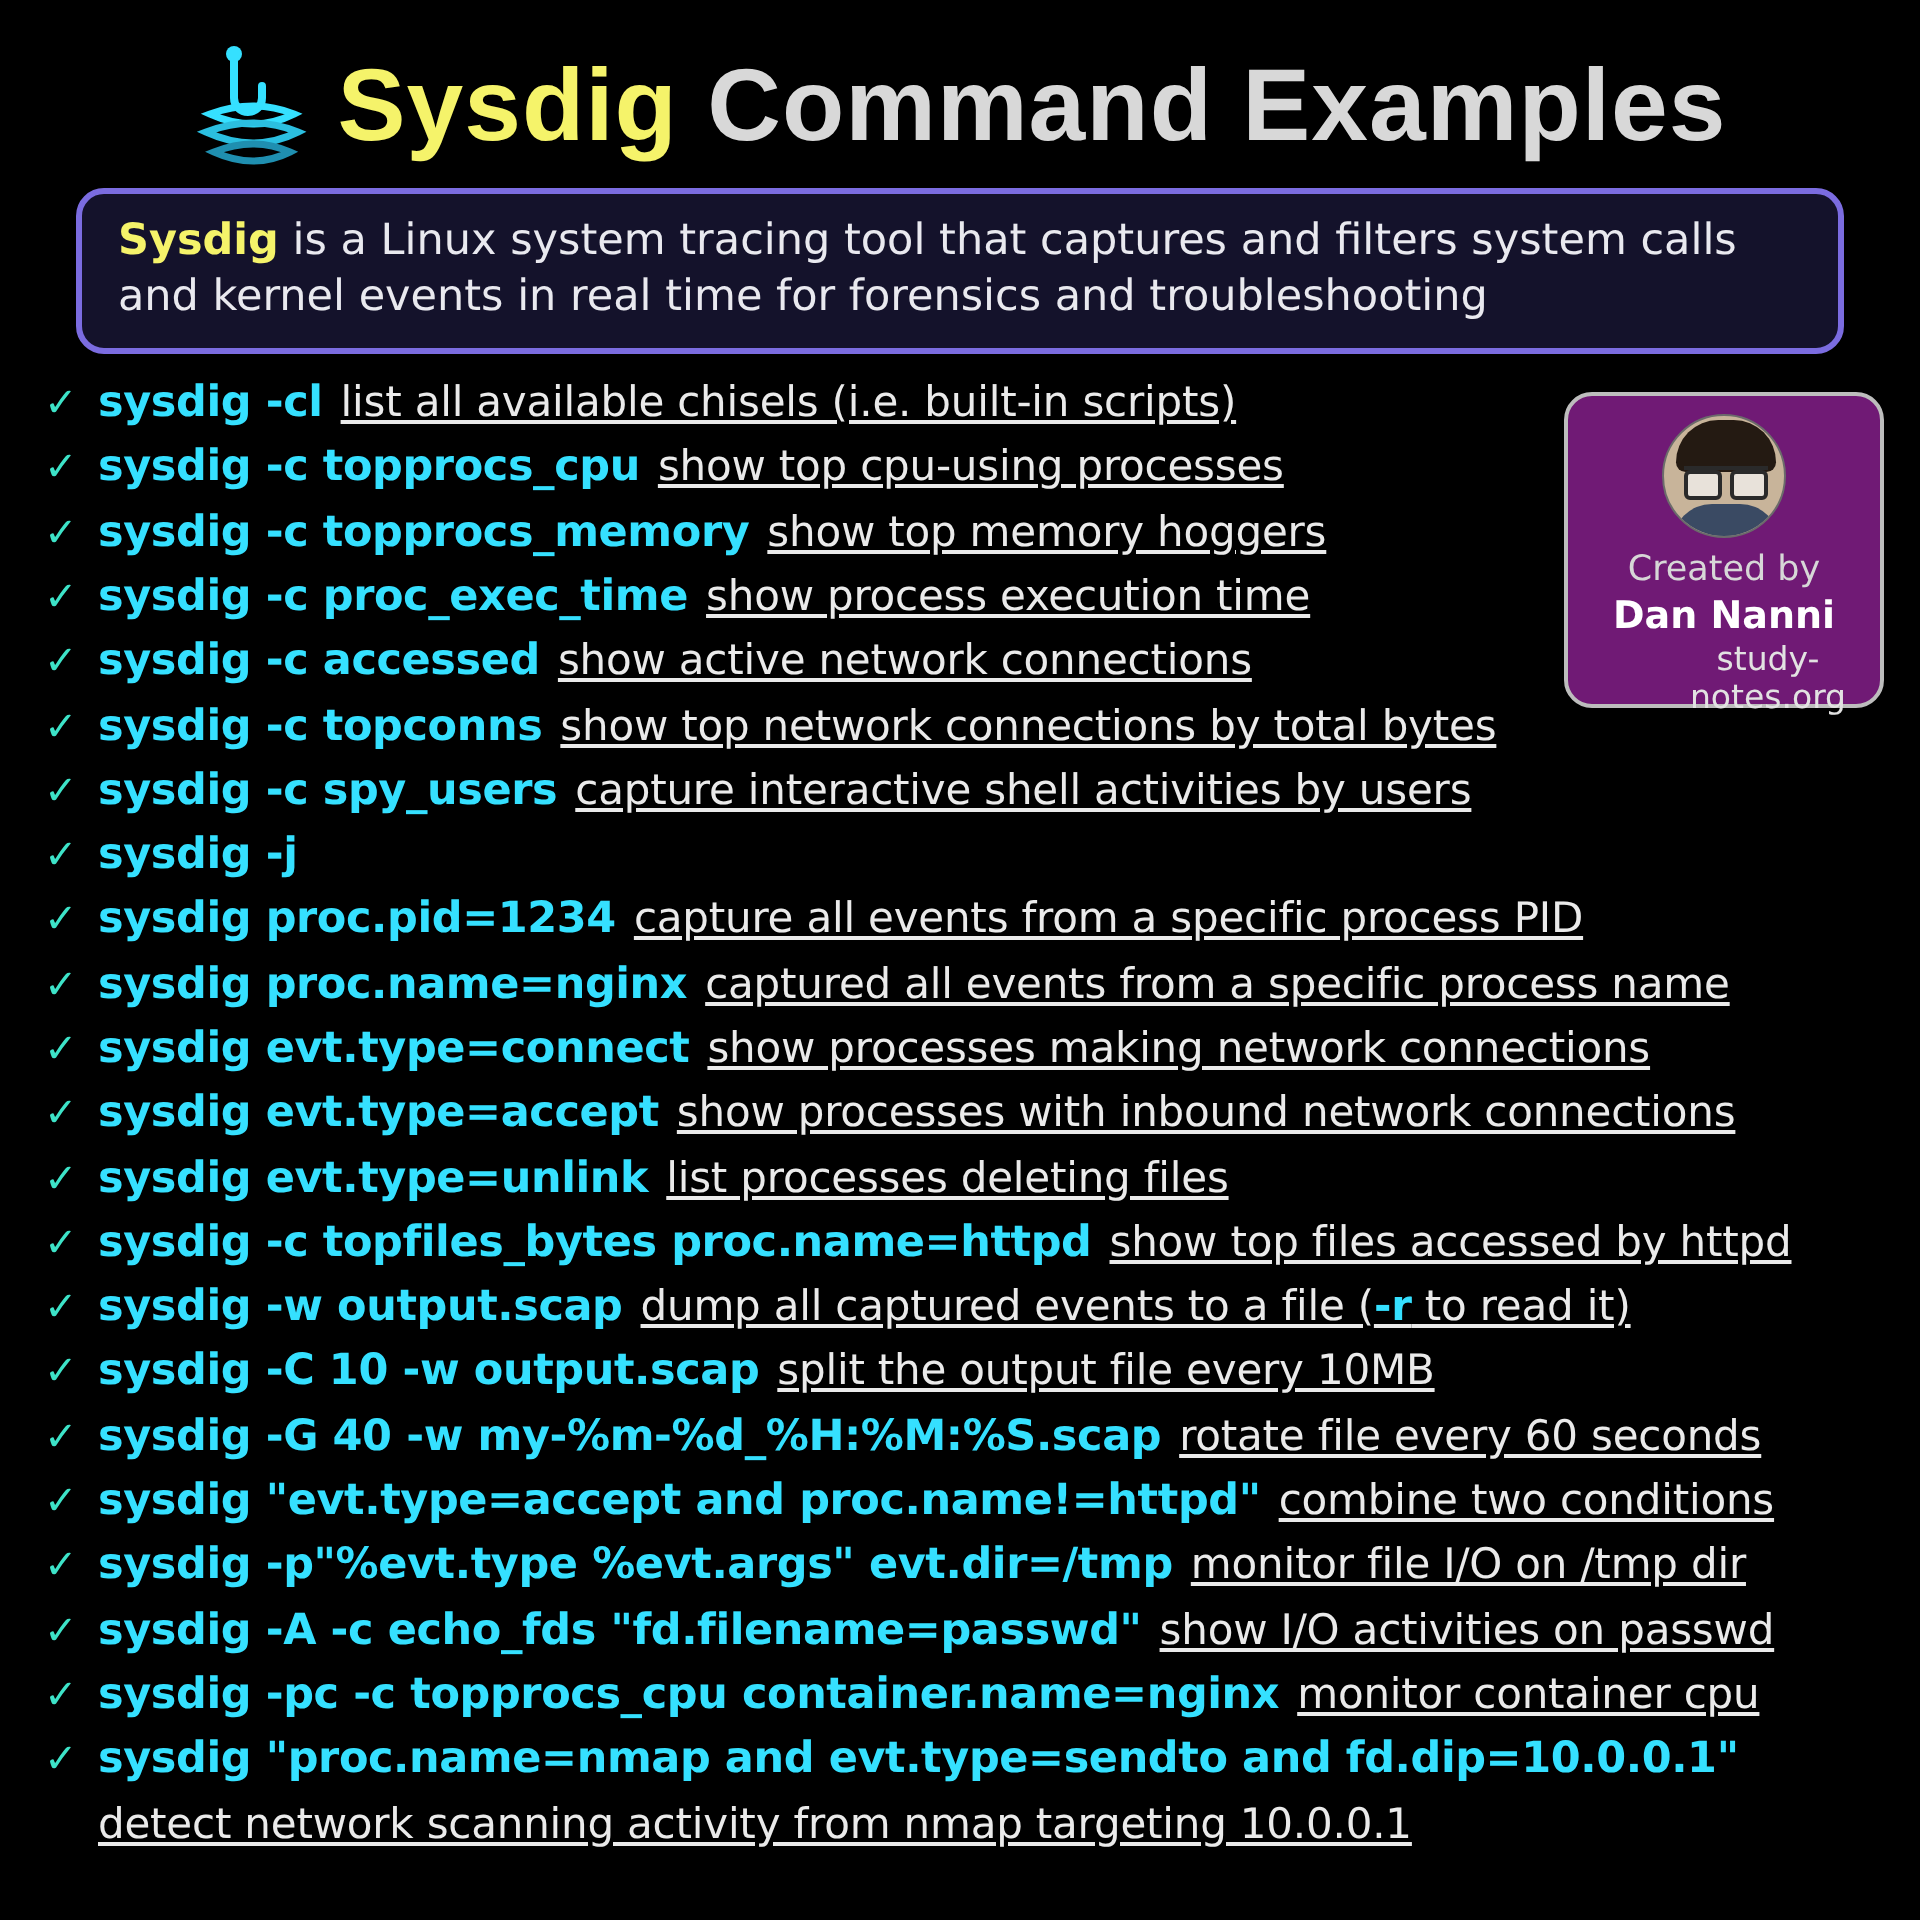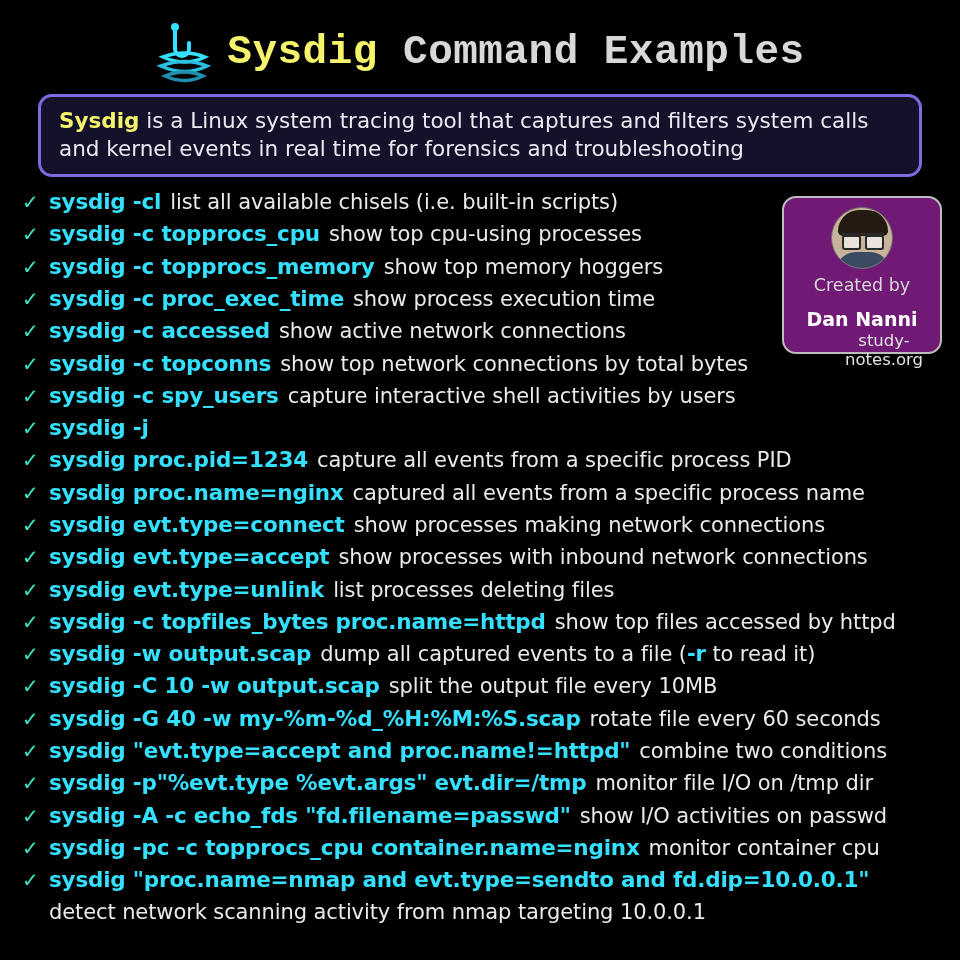--- a/index.html
+++ b/index.html
@@ -24,23 +24,23 @@
     padding-top: 18px;
     height: 86px;
   }
   .logo {
     width: 58px; height: 62px;
     flex: 0 0 auto;
     position: relative;
     top: 2px;
   }
   .title {
-    font-family: Liberation Mono, monospace;
+    font-family: Liberation Sans, sans-serif;
     font-weight: bold;
-    font-size: 41px;
+    font-size: 51px;
     letter-spacing: 0.5px;
     white-space: nowrap;
   }
   .title .brand { color: #f5f36a; }
   .title .rest  { color: #d8d8d8; }
 
   
   .banner {
     margin: 8px auto 0 auto;
     width: 884px;
@@ -82,20 +82,21 @@
     color: #35e0ff;
     font-family: "DejaVu Sans", "Liberation Sans", sans-serif;
     font-weight: bold;
     font-size: 21.5px;
     letter-spacing: -0.2px;
   }
   .desc {
     color: #eaeaea;
     font-size: 21px;
     letter-spacing: -0.1px;
+    text-decoration: underline;
   }
   .desc .hl { color: #35e0ff; font-weight: bold; }
   .row-cont {
     display: flex;
     height: 32px;
     padding-left: 27px;
     align-items: flex-start;
   }
 
   
@@ -147,21 +148,21 @@
   }
   .created {
     color: #d7d7d7;
     font-size: 17.5px;
     margin-top: 6px;
   }
   .aname {
     color: #fff;
     font-weight: bold;
     font-size: 19px;
-    margin-top: 13px;
+    margin-top: 2px;
   }
   .asite {
     color: #e2e2e2;
     font-size: 16.5px;
     margin-top: 1px;
     padding-left: 44px;
   }
 </style>
 </head>
 <body>

